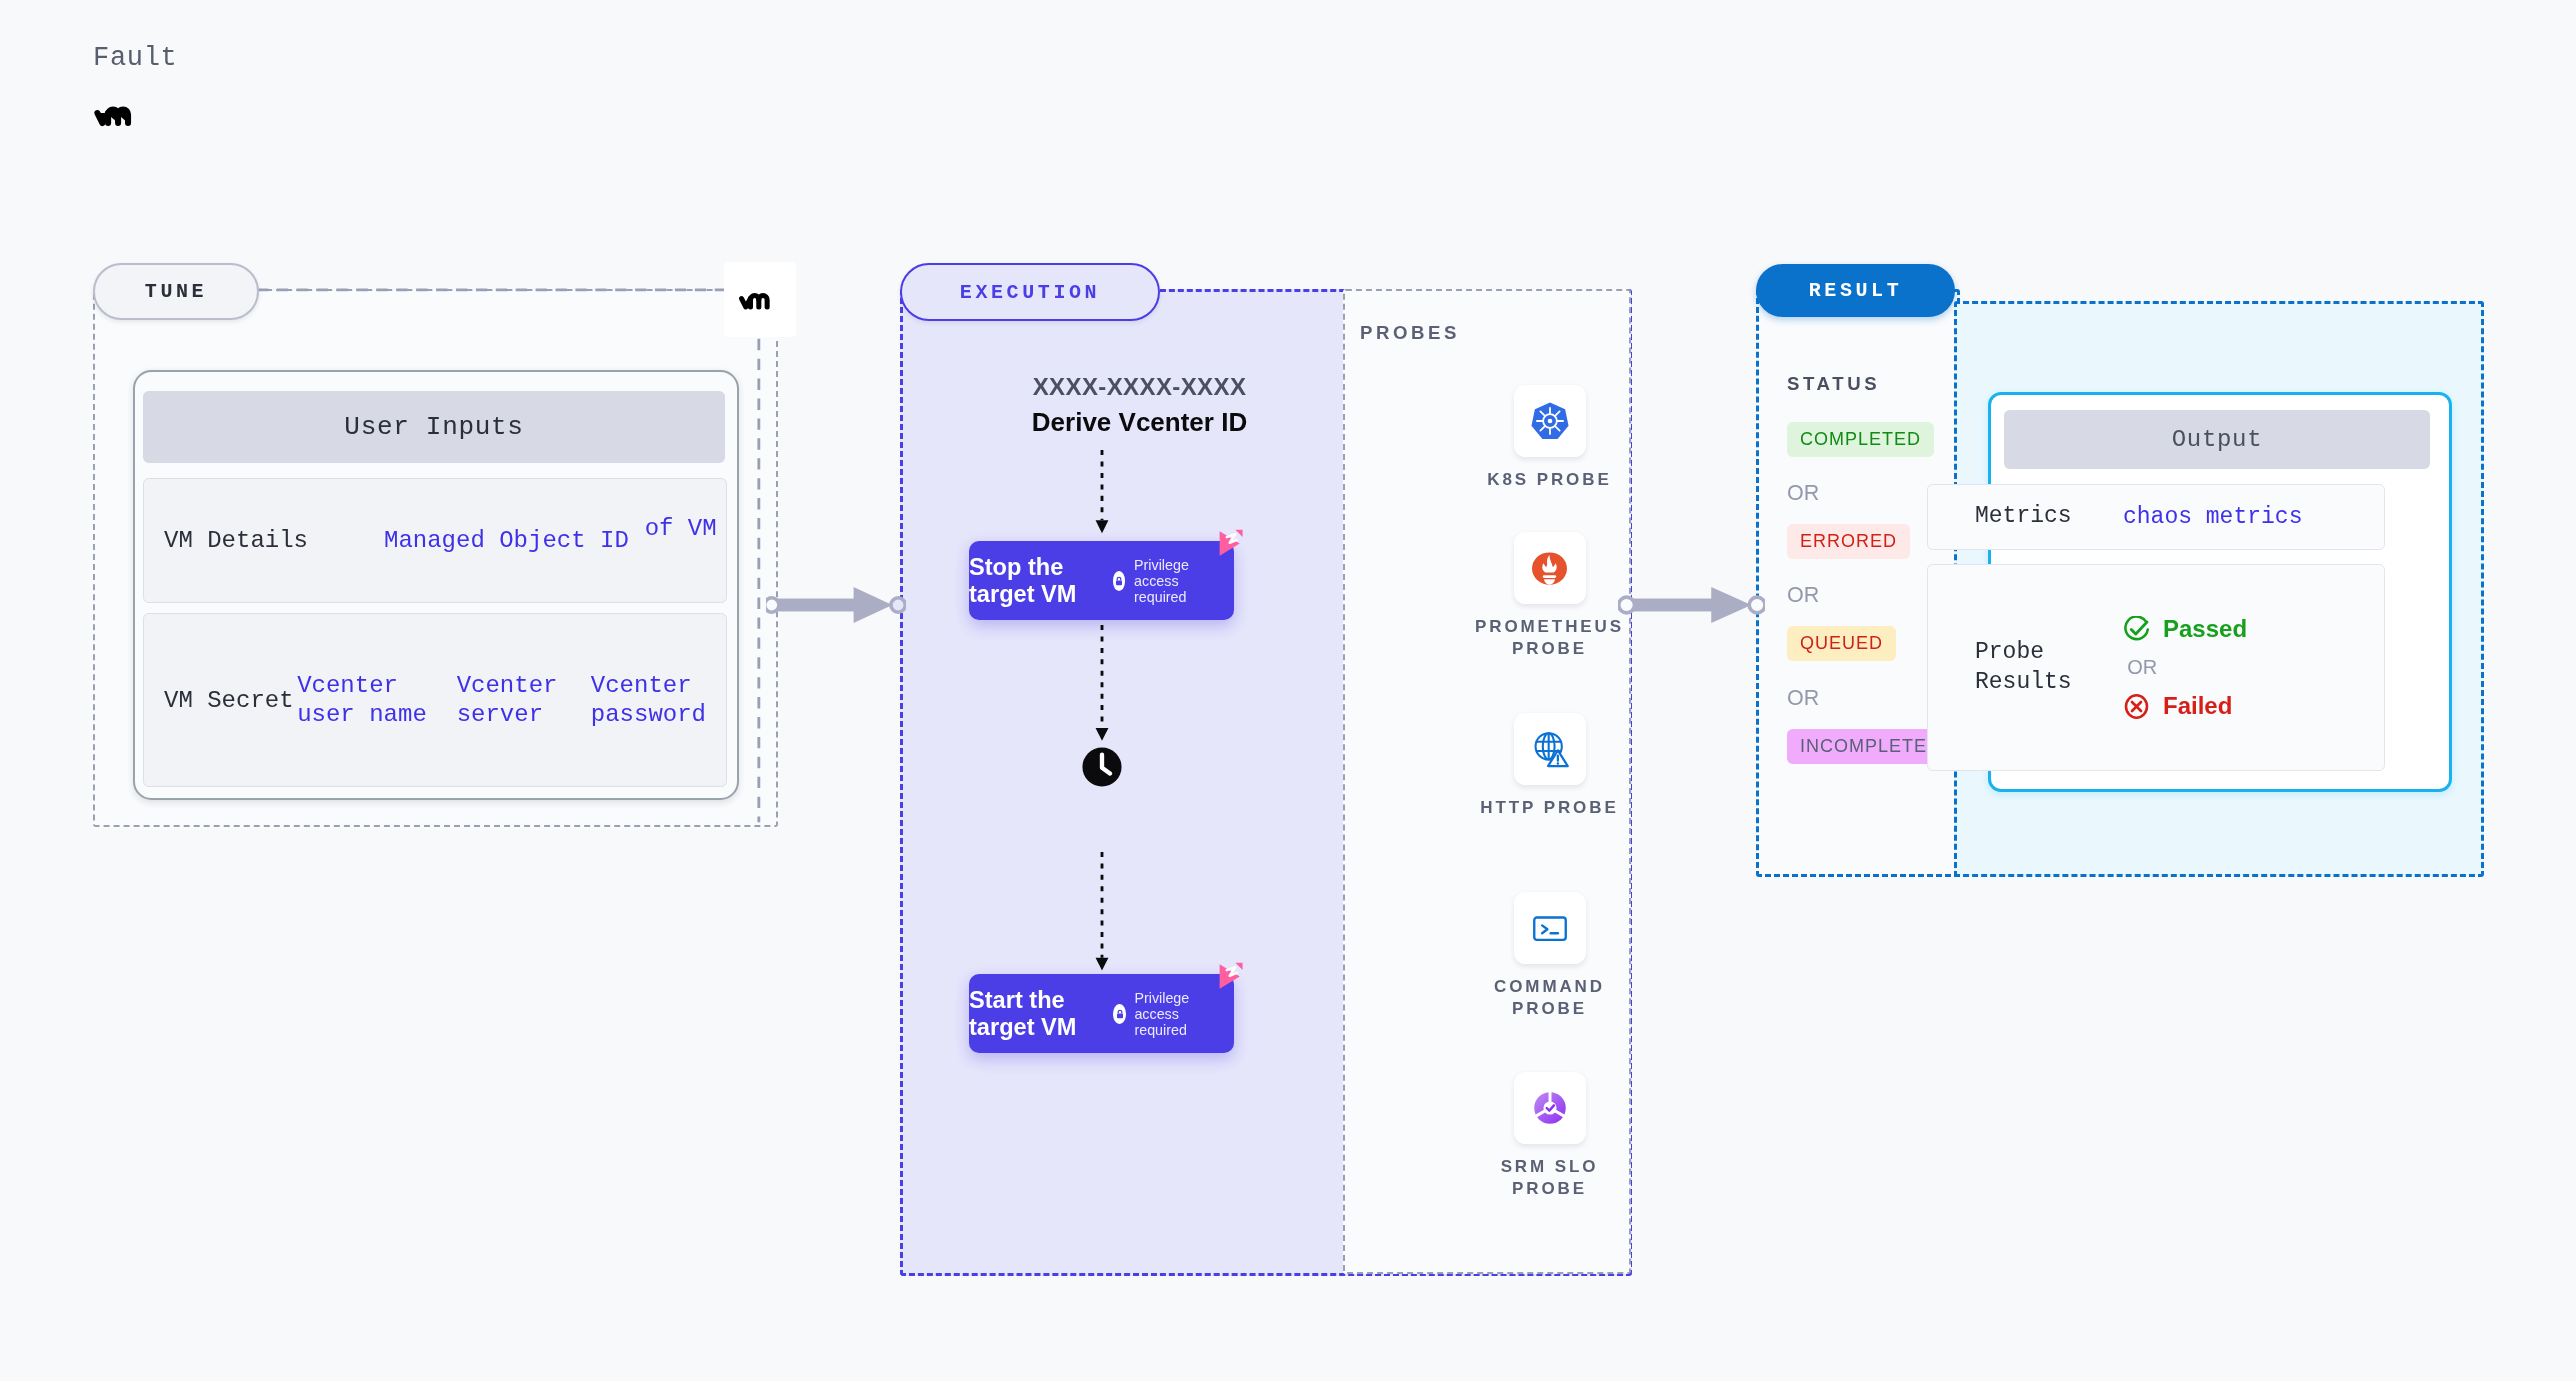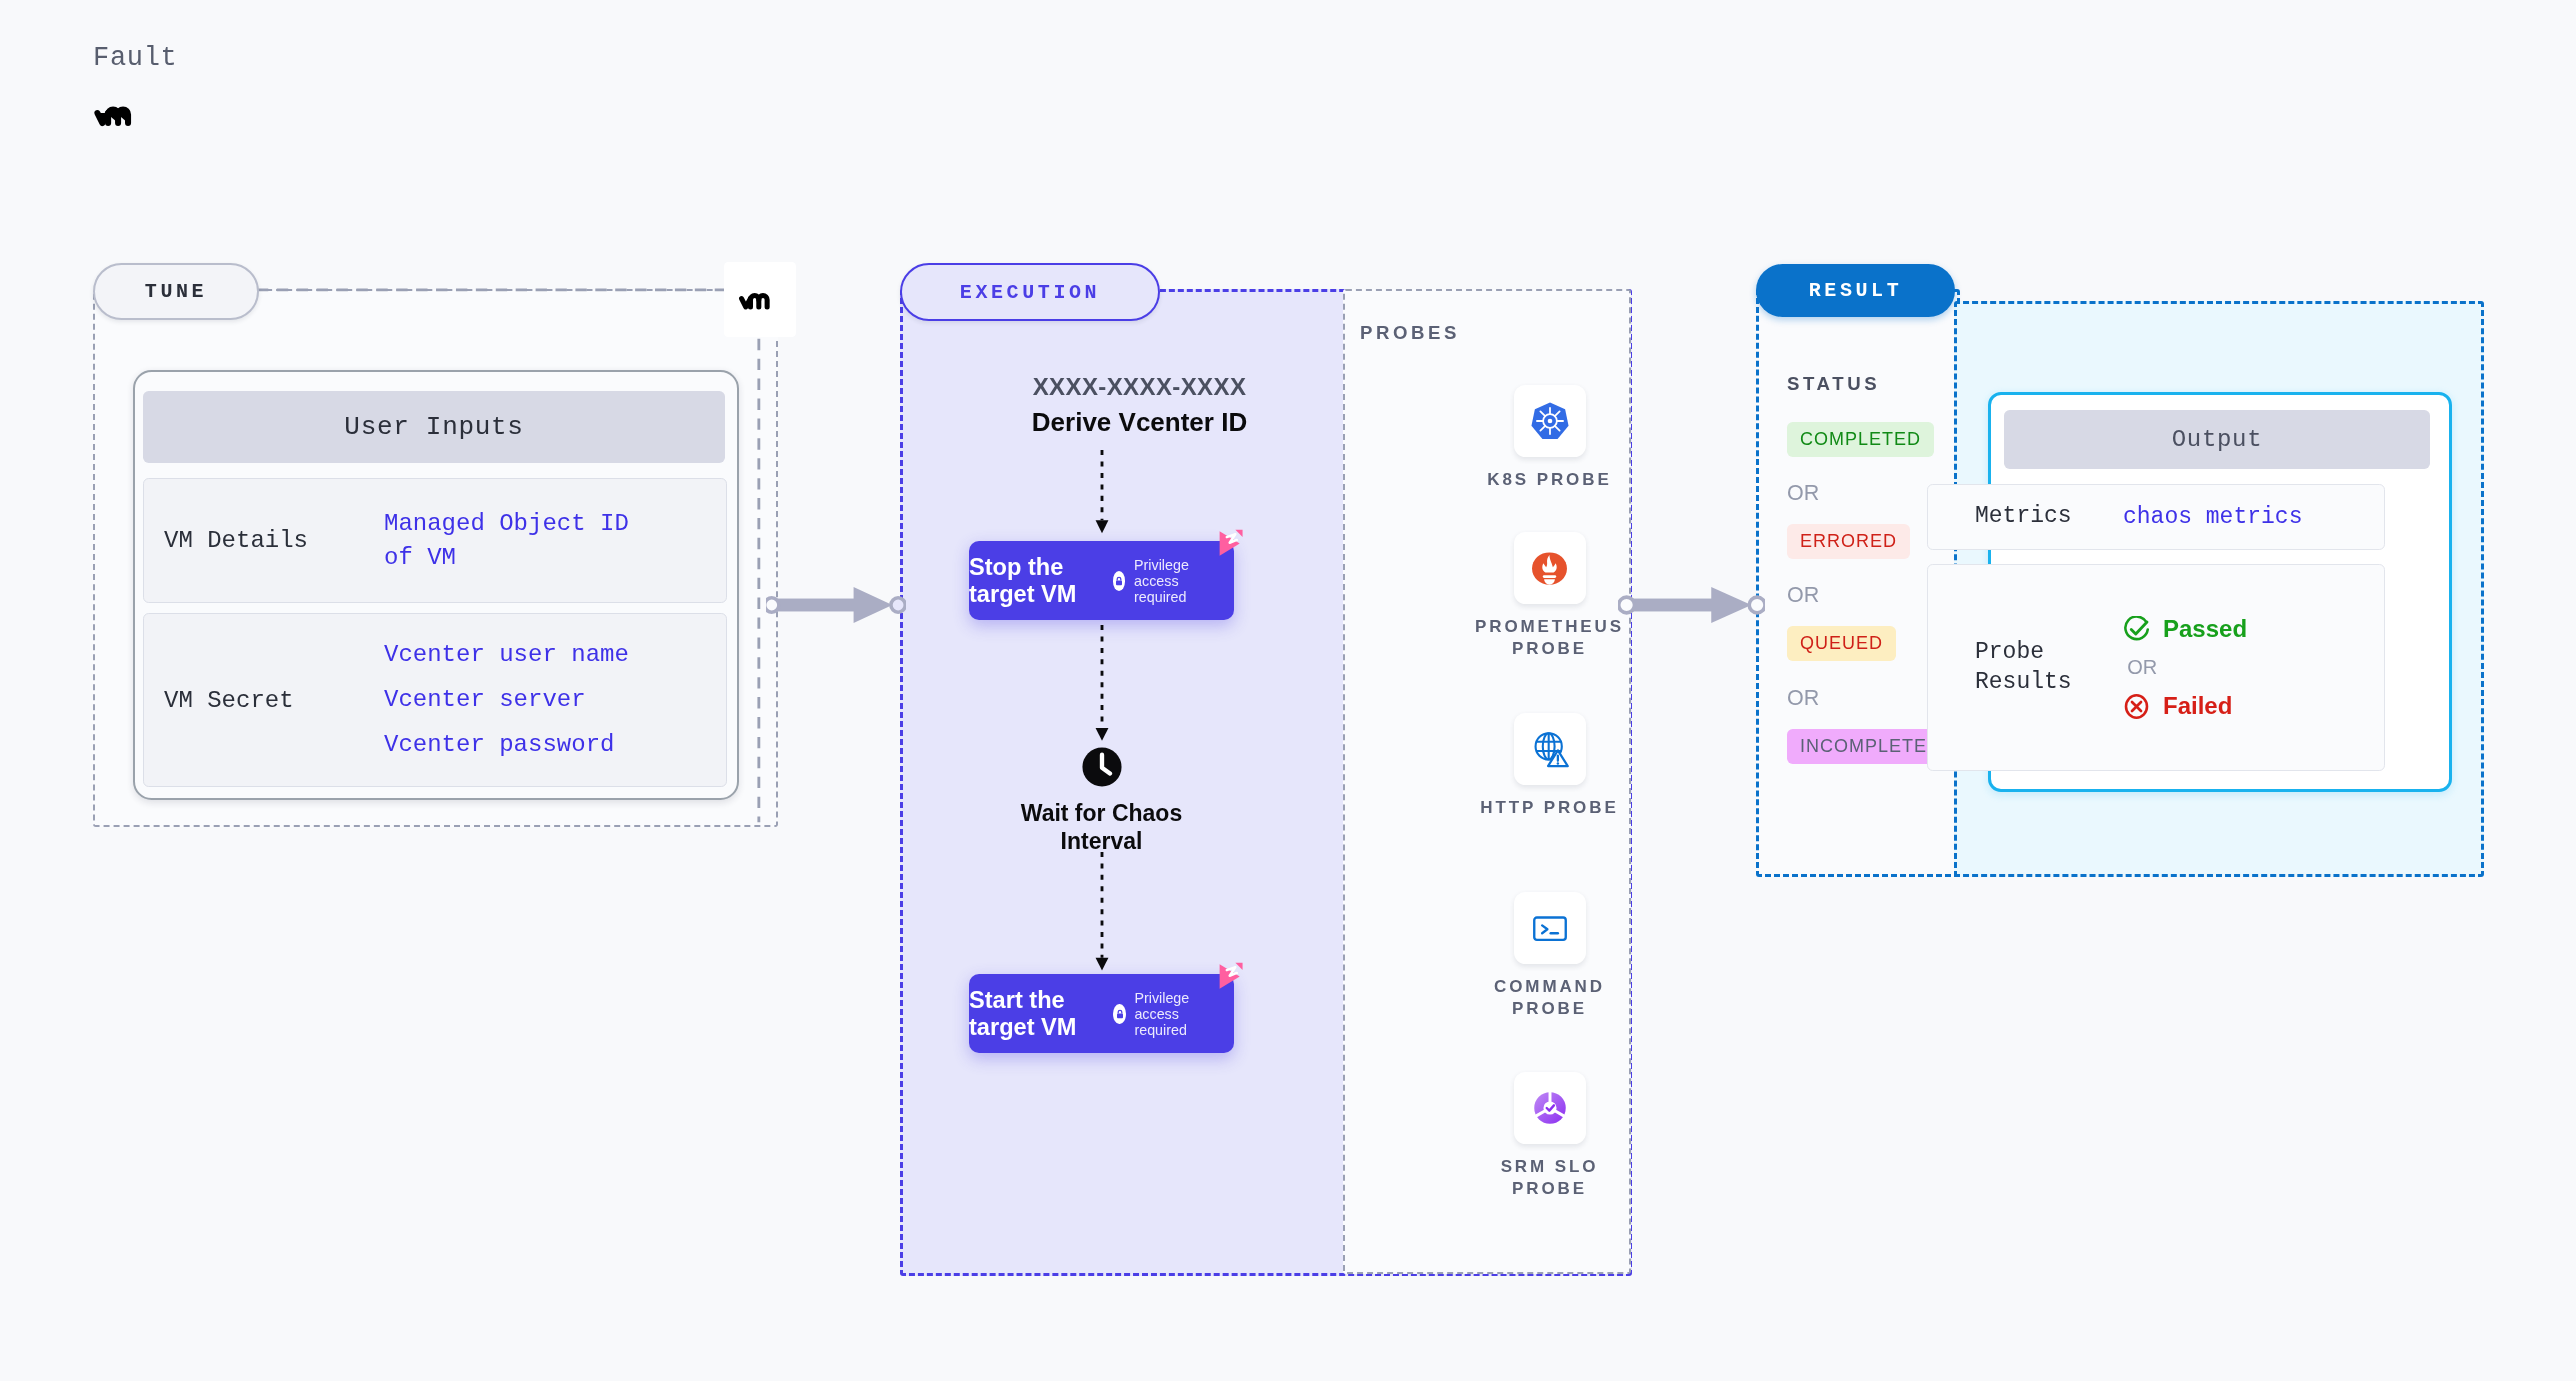--- a/index.html
+++ b/index.html
@@ -59,21 +59,21 @@
     display:flex;align-items:center;
   }
   #tune-row-0{top:478px;height:123px;}
   #tune-row-1{top:613px;height:172px;}
   .tune-row-label{
     width:240px;padding-left:20px;box-sizing:border-box;
     font-family:"Liberation Mono", monospace;
     font-size:24px;color:#2b2f3a;
   }
   .tune-row-values{
-    display:flex;flex-direction:column;gap:15.8px;
+    display:flex;flex-direction:row;gap:15.8px;
     font-family:"Liberation Mono", monospace;
     font-size:24px;color:#3e31e8;line-height:1.22;
   }
 
   
   #vm-badge{
     position:absolute;left:724px;top:262px;width:72px;height:75px;
     background:#ffffff;border-radius:4.3px;
     display:flex;align-items:center;justify-content:center;z-index:7;
   }
@@ -320,21 +320,20 @@
 <svg style="position:absolute;left:1089px;top:625px;width:26px;height:118px;z-index:3;" viewBox="0 0 36 165" width="26" height="118">
   <line x1="18" y1="0" x2="18" y2="145" stroke="#0b0b0d" stroke-width="4" stroke-dasharray="7 9"></line>
   <path d="M18 162 L9 144 L27 144 Z" fill="#0b0b0d"></path>
 </svg>
 
 <div id="clock-wrap">
   <svg id="clock-icon" viewBox="0 0 58 58">
     <circle cx="29" cy="29" r="27" fill="#0b0b0d"></circle>
     <path d="M29 12 L29 30 L40 38" stroke="#ffffff" stroke-width="6" fill="none" stroke-linecap="round" stroke-linejoin="round"></path>
   </svg>
-  <div id="wait-label">Wait for Chaos<br>Interval</div>
 </div>
 
 <svg style="position:absolute;left:1089px;top:852px;width:26px;height:120px;z-index:3;" viewBox="0 0 36 168" width="26" height="120">
   <line x1="18" y1="0" x2="18" y2="148" stroke="#0b0b0d" stroke-width="4" stroke-dasharray="7 9"></line>
   <path d="M18 166 L9 148 L27 148 Z" fill="#0b0b0d"></path>
 </svg>
 
 <div class="action-box" id="action-start">
   <span class="harness-mark">
     <svg viewBox="0 0 46 46" width="33" height="33">

